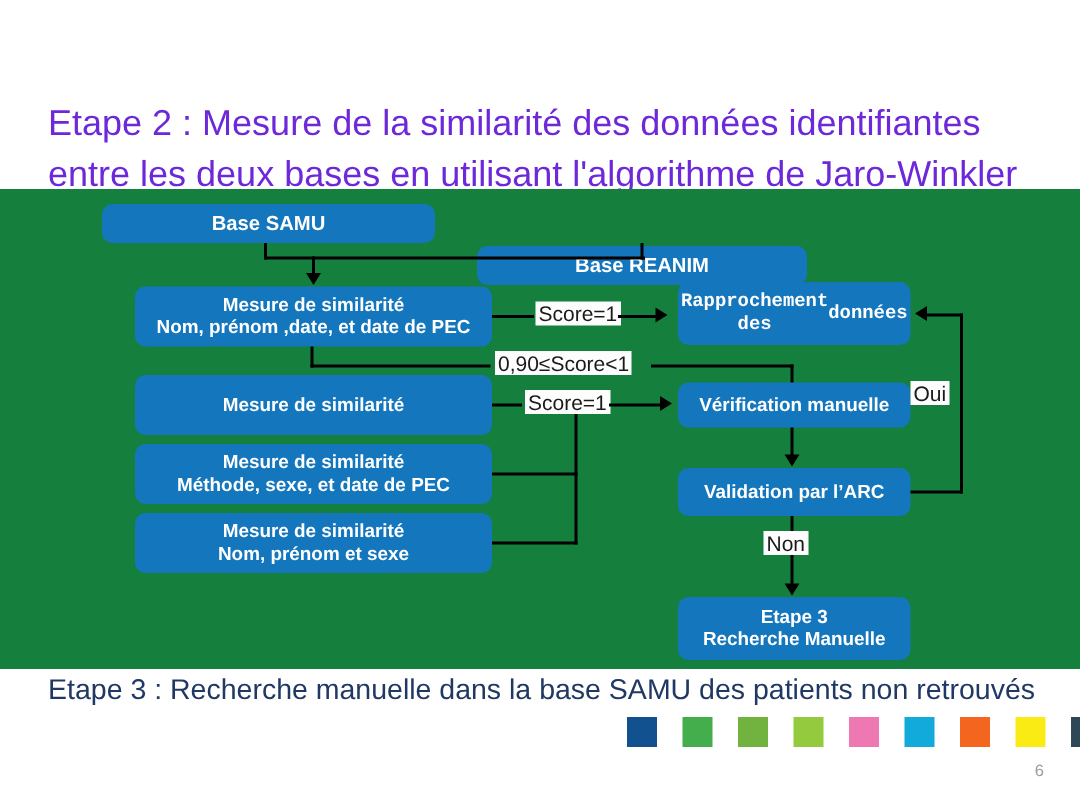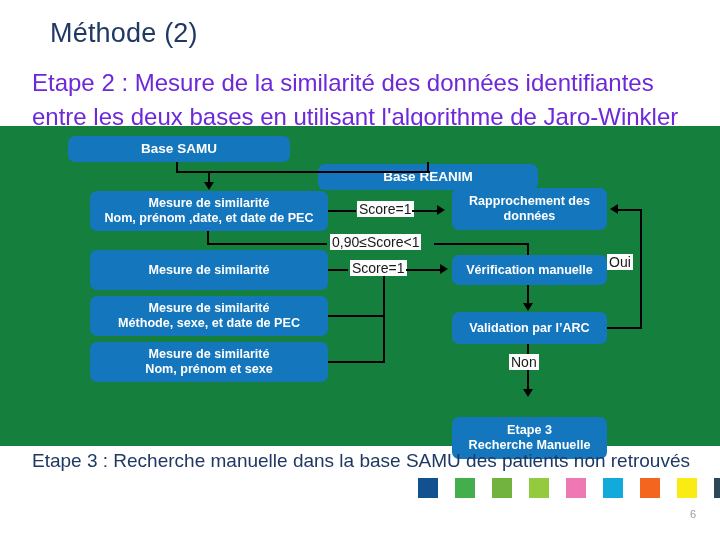--- a/index.html
+++ b/index.html
@@ -90,21 +90,20 @@
   .pagenum{
     position:absolute;right:24px;top:508px;
     font-size:11px;color:#9b9b9b;
   }
 </style>
 </head>
 <body>
 
 <div class="slide">
 
-  <div class="title">Méthode (2)</div>
 
   <div class="intro">Etape 2 : Mesure de la similarité des données identifiantes entre les deux bases en utilisant l'algorithme de Jaro-Winkler</div>
 
   <div class="diagram">
 
     <div class="nbox s14" style="left:68px;top:10px;width:222px;height:26px;">
       <span>Base SAMU</span>
     </div>
 
     <div class="nbox s14" style="left:318px;top:10px;width:220px;height:26px;margin-top:28px;">
@@ -120,21 +119,21 @@
     <div class="nbox s13" style="left:90px;top:65px;width:238px;height:40px;flex-direction:column;">
       <span>Mesure de similarité</span>
       <span>Nom, prénom ,date, et date de PEC</span>
     </div>
 
     <div class="ln hl" style="left:328px;top:84px;width:28px;"></div>
     <div class="lbl" style="left:357px;top:75px;">Score=1</div>
     <div class="ln hl" style="left:412px;top:84px;width:26px;"></div>
     <div class="arrow-r" style="left:437px;top:79px;"></div>
 
-    <div class="nbox s13" style="left:452px;top:62px;width:155px;height:42px;flex-direction:column;">
+    <div class="nbox s13" style="left:452px;top:62px;width:155px;height:42px;flex-direction:row;font-family:Liberation Mono, monospace;">
       <span>Rapprochement des</span>
       <span>données</span>
     </div>
 
     <div class="ln vl" style="left:207px;top:105px;height:14px;"></div>
     <div class="ln hl" style="left:207px;top:117px;width:120px;"></div>
     <div class="lbl" style="left:330px;top:108px;">0,90≤Score&lt;1</div>
     <div class="ln hl" style="left:434px;top:117px;width:95px;"></div>
     <div class="ln vl" style="left:527px;top:117px;height:18px;"></div>
     <div class="arrow-d" style="left:523px;top:131px;"></div>
@@ -176,21 +175,21 @@
     <div class="ln hl" style="left:607px;top:201px;width:35px;"></div>
     <div class="ln vl" style="left:640px;top:83px;height:120px;"></div>
     <div class="ln hl" style="left:618px;top:83px;width:24px;"></div>
     <div class="arrow-l" style="left:610px;top:78px;"></div>
     <div class="lbl" style="left:607px;top:128px;">Oui</div>
 
     <div class="ln vl" style="left:527px;top:218px;height:48px;"></div>
     <div class="lbl" style="left:509px;top:228px;">Non</div>
     <div class="arrow-d" style="left:523px;top:263px;"></div>
 
-    <div class="nbox s13" style="left:452px;top:272px;width:155px;height:42px;flex-direction:column;margin-top:19px;">
+    <div class="nbox s13" style="left:452px;top:272px;width:155px;height:42px;flex-direction:column;">
       <span>Etape 3</span>
       <span>Recherche Manuelle</span>
     </div>
 
   </div>
 
   <div class="outro">Etape 3 : Recherche manuelle dans la base SAMU des patients non retrouvés</div>
 
   <div class="swatches">
       <div class="sw" style="background: rgb(18, 81, 143);"></div>

